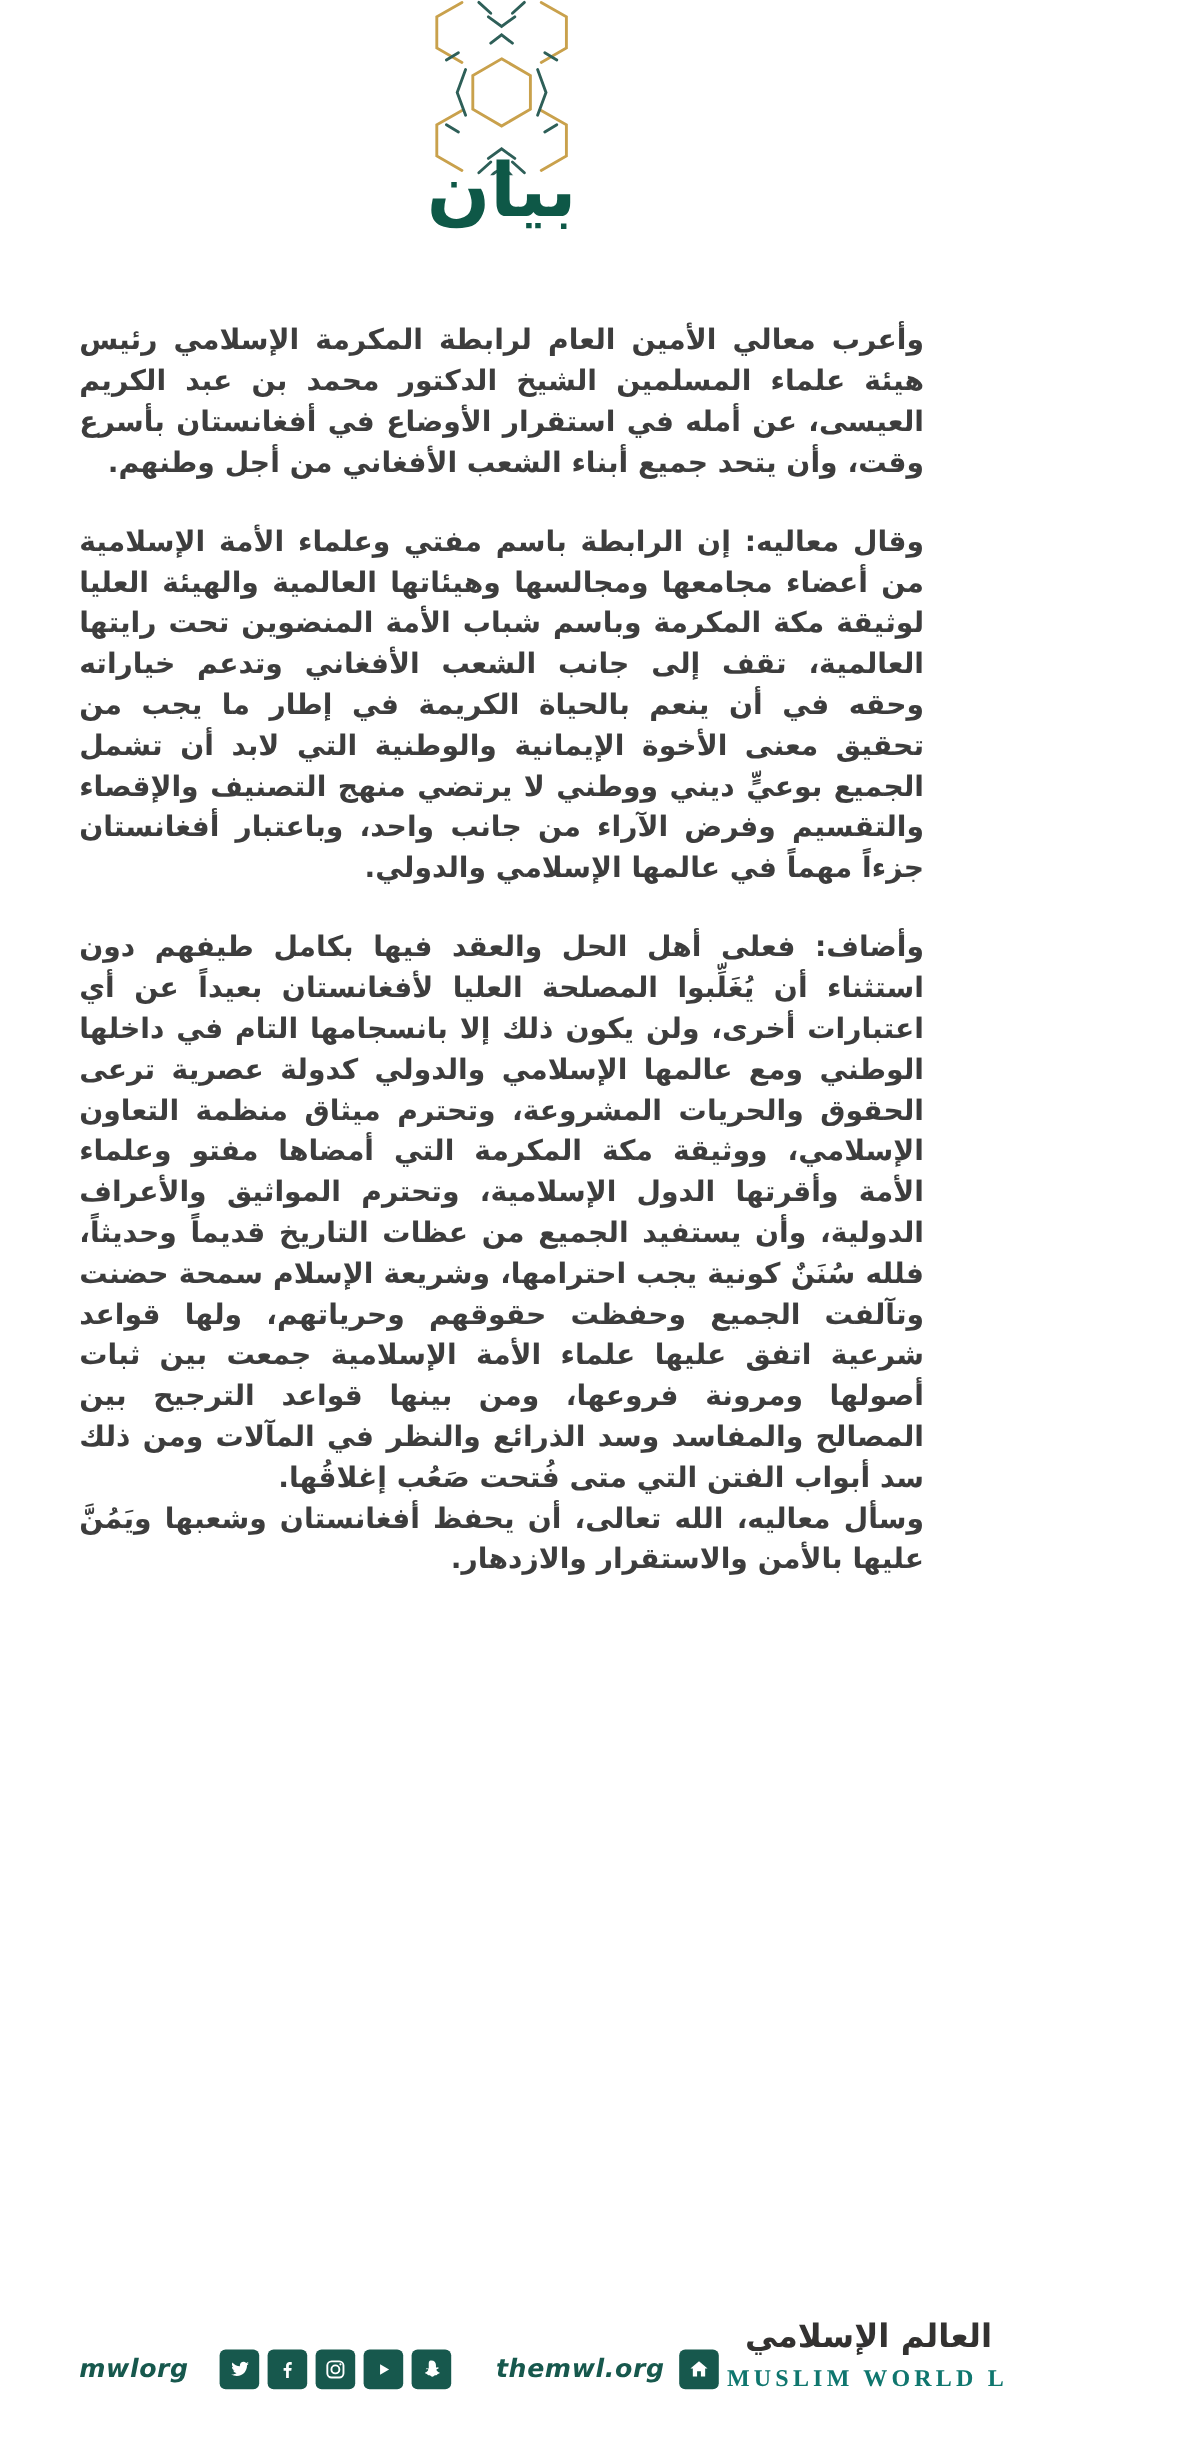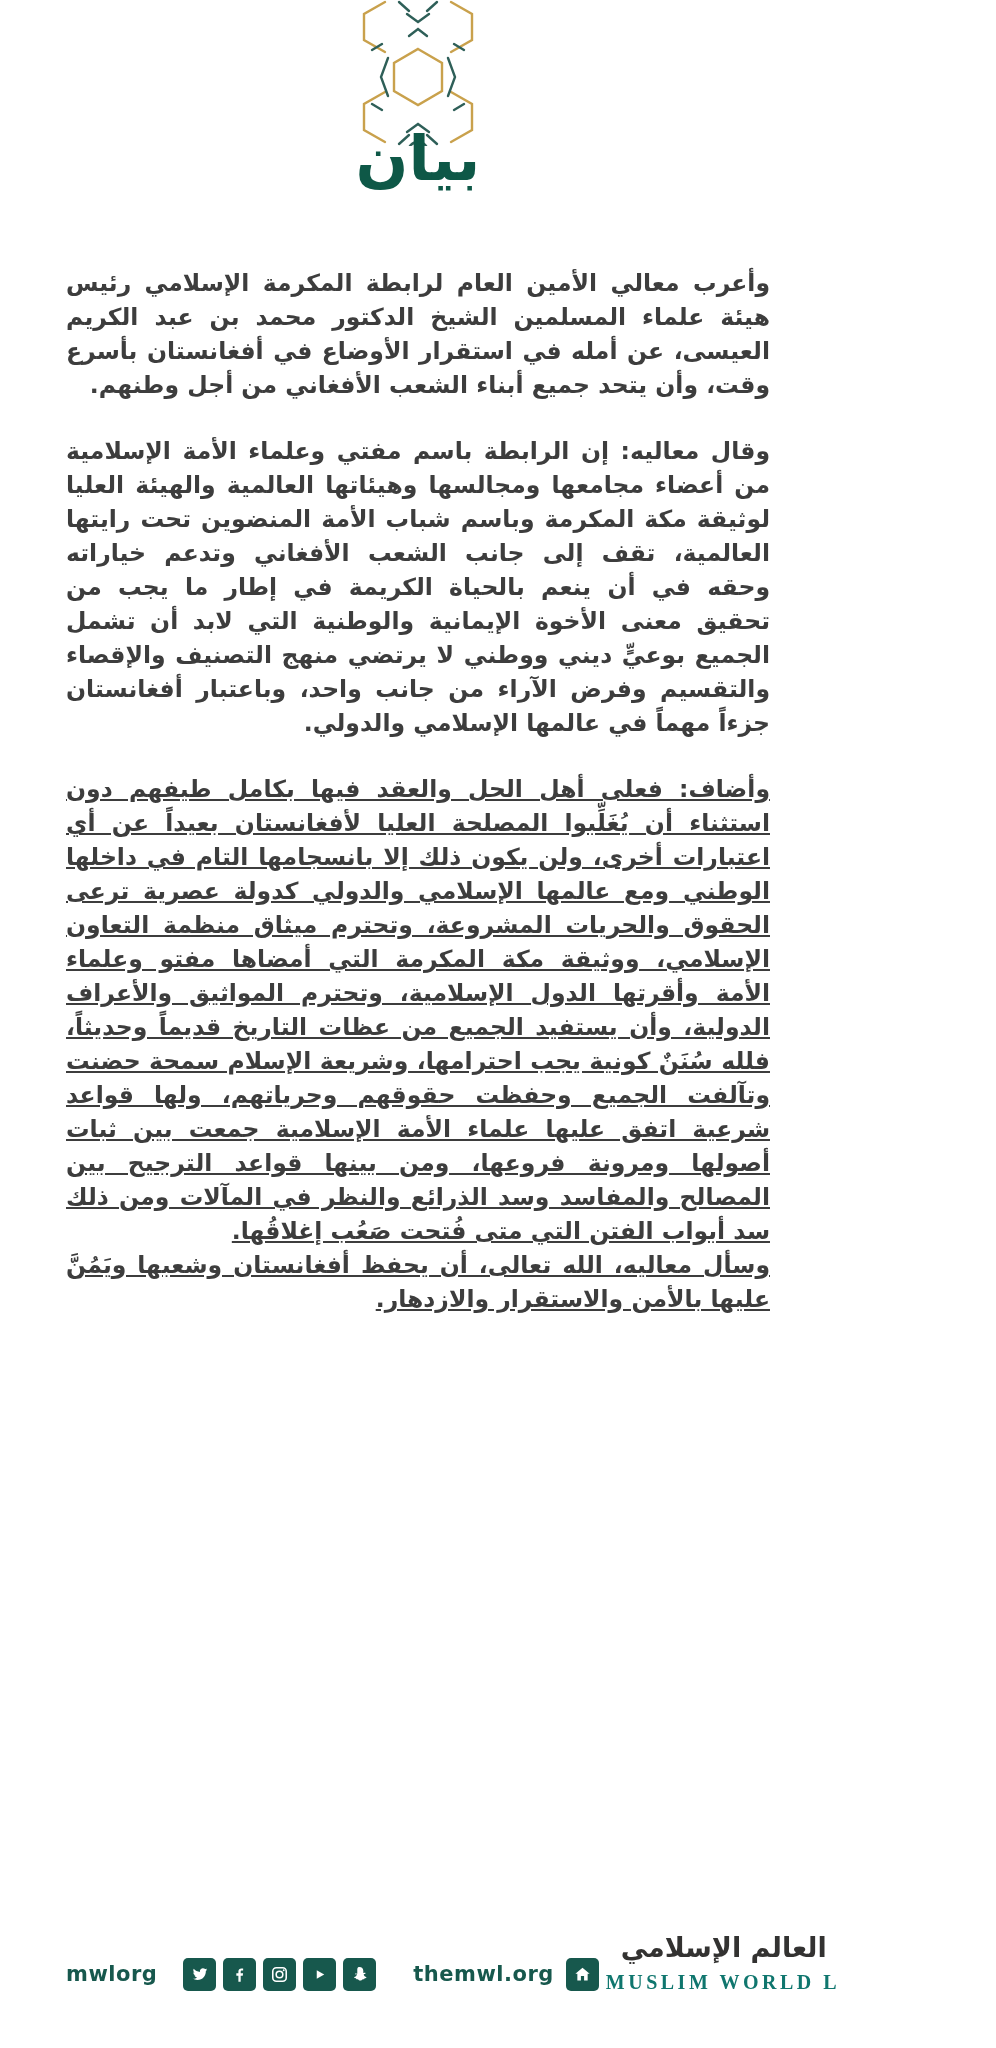--- a/index.html
+++ b/index.html
@@ -7,26 +7,26 @@
   .page{position:relative;width:836px;height:2048px;background:#ffffff;overflow:hidden;}
 
   .ornament{position:absolute;top:0;left:50%;transform:translateX(-50%);}
 
   .title{position:absolute;top:122px;left:0;width:100%;margin:0;text-align:center;
          font-size:62px;font-weight:bold;color:#0E5847;line-height:1.2;}
 
   .content{position:absolute;top:266px;left:66px;right:66px;direction:rtl;
            text-align:justify;color:#3D3D3D;font-size:23.5px;line-height:34px;font-weight:bold;}
   .content p{margin:0 0 32px 0;}
-  .content p.tight{margin-bottom:0;text-decoration:underline;}
+  .content p.tight{margin-bottom:0;}
 
   .footer{position:absolute;top:1912px;left:66px;right:60px;height:100px;
           display:flex;justify-content:space-between;align-items:center;}
 
-  .social-row{display:flex;align-items:center;margin-top:24px;}
+  .social-row{display:flex;align-items:center;margin-top:24px;font-style:italic;}
   .handle,.site{color:#17584D;font-size:21px;font-weight:bold;letter-spacing:.5px;}
   .handle{margin-right:26px;}
   .site{margin:0 12px 0 30px;}
   .sq{width:33px;height:33px;border-radius:5px;background:#17584D;margin-right:7px;
       display:flex;align-items:center;justify-content:center;flex:0 0 auto;}
   .sq svg{display:block;}
 
   .logo{display:flex;align-items:center;}
   .logo-text{display:flex;flex-direction:column;align-items:center;margin-right:14px;}
   .logo-ar{font-size:27px;font-weight:bold;color:#333231;direction:rtl;line-height:1.3;}

